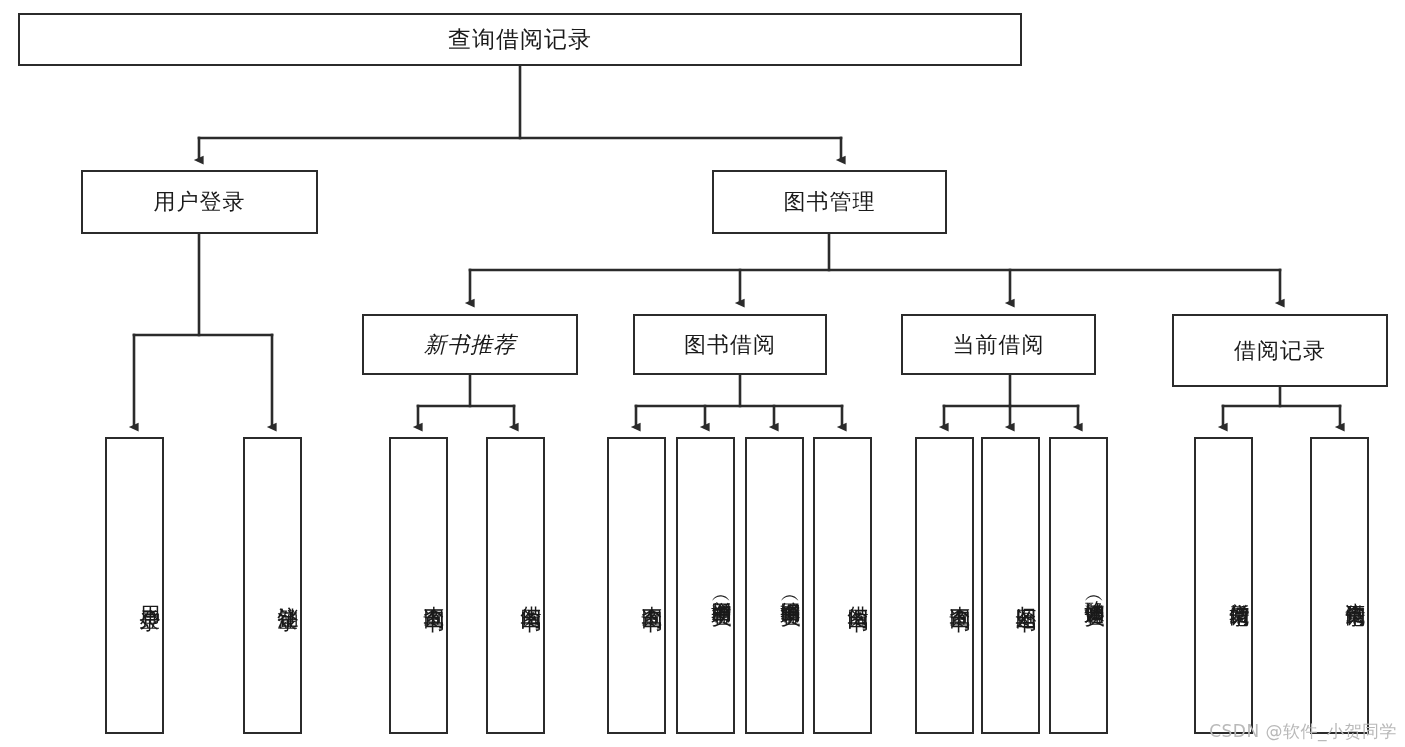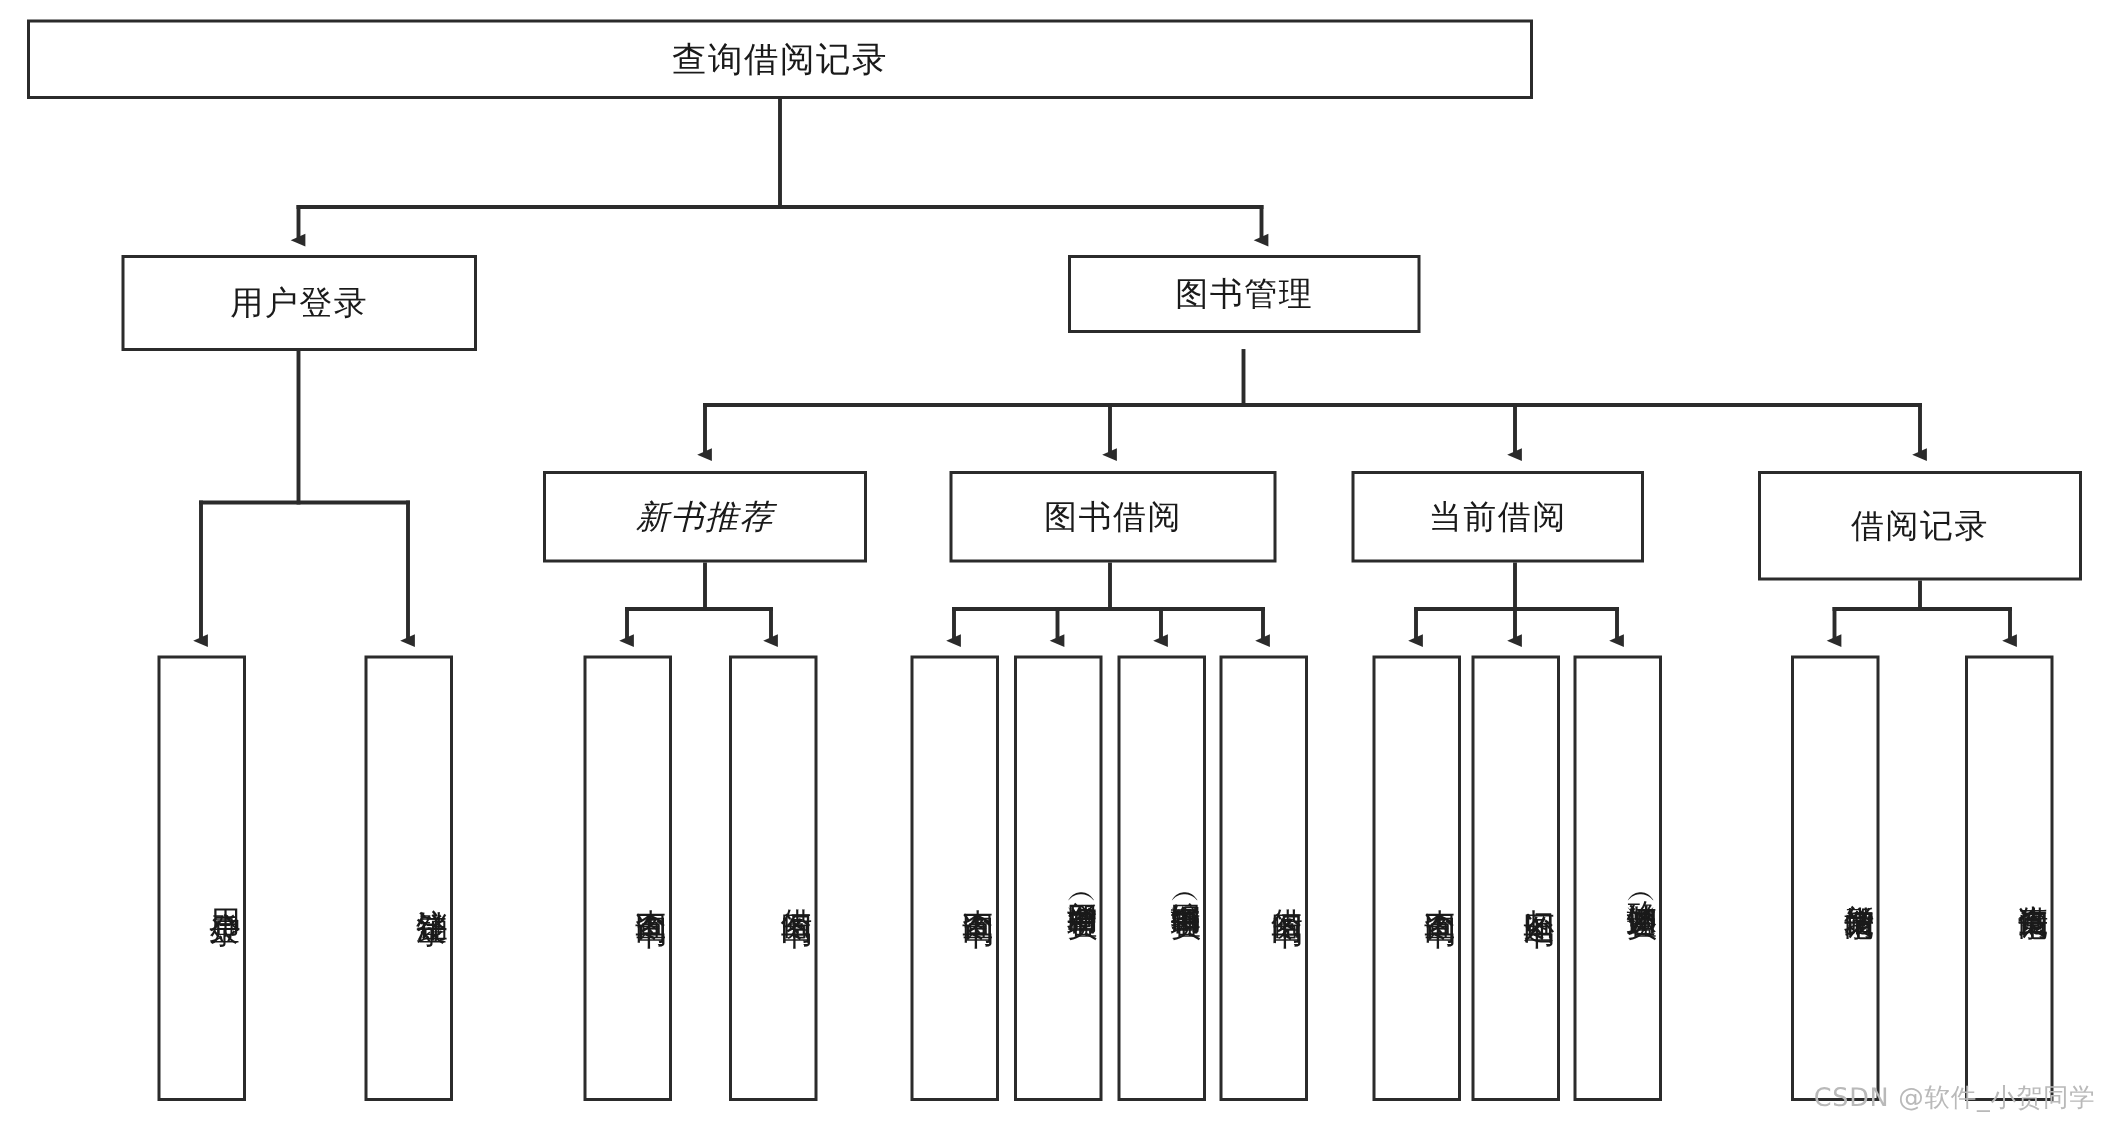--- a/index.html
+++ b/index.html
@@ -126,28 +126,28 @@
     </g>
   </svg>
 
   <div class="node node-h node-root" style="left:18px; top:13px; width:1004px; height:53px;">
     <span>查询借阅记录</span>
   </div>
 
   <div class="node node-h" style="left:81px; top:170px; width:237px; height:64px;">
     <span>用户登录</span>
   </div>
-  <div class="node node-h" style="left:712px; top:170px; width:235px; height:52px;">
+  <div class="node node-h" style="left:712px; top:170px; width:235px; height:64px;">
     <span>图书管理</span>
   </div>
 
   <div class="node node-h" style="left:362px; top:314px; width:216px; height:61px;font-style:italic;">
     <span>新书推荐</span>
   </div>
-  <div class="node node-h" style="left:633px; top:314px; width:218px; height:61px;">
+  <div class="node node-h" style="left:633px; top:314px; width:194px; height:61px;">
     <span>图书借阅</span>
   </div>
   <div class="node node-h" style="left:901px; top:314px; width:195px; height:61px;">
     <span>当前借阅</span>
   </div>
   <div class="node node-h" style="left:1172px; top:314px; width:216px; height:73px;">
     <span>借阅记录</span>
   </div>
 
   <div class="node node-v" style="left:105px; top:437px; width:59px; height:297px;">

